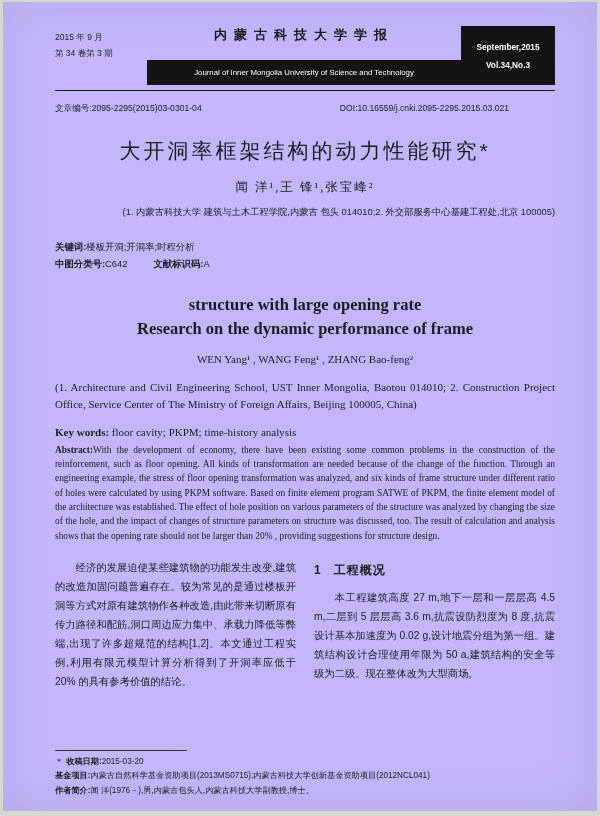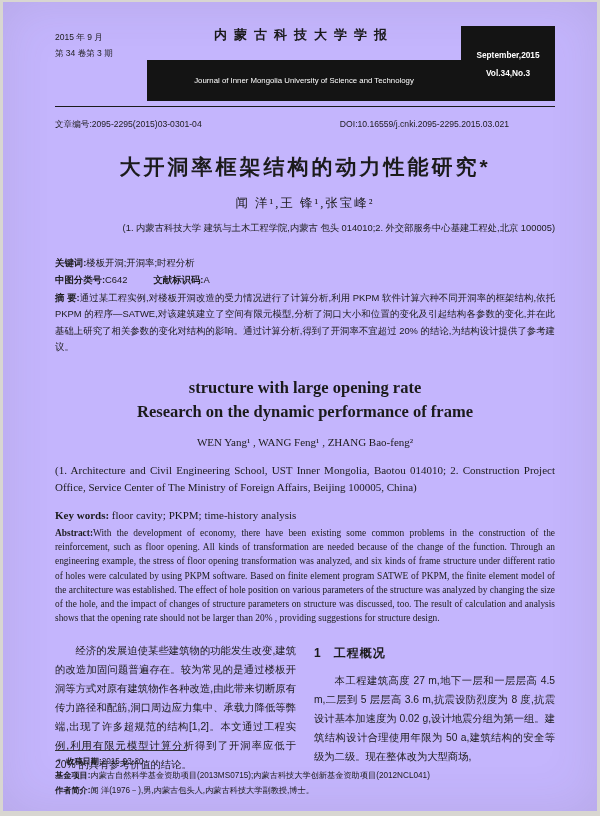--- a/index.html
+++ b/index.html
@@ -15,30 +15,30 @@
     position:absolute; inset:2px 3px 5px 3px;
     background:#c4b5fd;
     padding:24px 42px 14px 52px;
     box-shadow: inset 0 0 50px rgba(90,85,75,.12);
   }
   
   .header { display:flex; align-items:stretch; }
   .h-left { width:92px; font-size:8.5px; line-height:1.9; padding-top:3px; }
   .h-center { flex:1; text-align:center; display:flex; flex-direction:column; justify-content:flex-end; }
   .h-cn { font-size:13px; font-weight:bold; letter-spacing:7px; padding-bottom:16px; }
-  .h-en { background:#141414; color:#fff; font-size:7.8px; padding:16px 2px; white-space:nowrap; }
+  .h-en { background:#141414; color:#fff; font-size:7.8px; padding:8px 2px; white-space:nowrap; }
   .h-right { width:94px; background:#141414; color:#fff; text-align:center;
              display:flex; flex-direction:column; justify-content:center; gap:8px;
              font-size:8.3px; font-weight:bold; }
   .header-rule { border:0; border-top:1.6px solid #1b1b1b; margin-top:5px; }
   
   .meta { display:flex; font-size:8.6px; margin-top:12px; }
   .meta .doi { margin-left:auto; margin-right:46px; }
   
-  .cn-title { text-align:center; font-size:21px; font-weight:bold; letter-spacing:3px; margin:22px 0 14px; }
+  .cn-title { text-align:center; font-size:21px; font-weight:normal; letter-spacing:3px; margin:22px 0 14px; }
   .cn-authors { text-align:center; font-size:12.5px; letter-spacing:2px; margin-bottom:10px; font-family:"Liberation Serif","DejaVu Serif",serif; }
   .cn-affil { text-align:right; font-size:9.3px; margin-bottom:20px; }
   .cn-block { font-size:9.4px; line-height:1.75; }
   .cn-block .row { margin-bottom:1px; }
   .lbl { font-weight:bold; }
   .gap { display:inline-block; width:26px; }
   .cn-abs { text-align:justify; }
   
   .en { font-family:"Liberation Serif","DejaVu Serif",serif; }
   .en-title { text-align:center; font-size:16.5px; font-weight:bold; line-height:1.45; margin-top:20px; }
@@ -87,23 +87,20 @@
   <div class="cn-authors">闻  洋¹,王  锋¹,张宝峰²</div>
   <div class="cn-affil">(1. 内蒙古科技大学 建筑与土木工程学院,内蒙古 包头 014010;2. 外交部服务中心基建工程处,北京 100005)</div>
 
   <div class="cn-block">
     <div class="row">
       <span class="lbl">关键词:</span><span>楼板开洞;开洞率;时程分析</span>
     </div>
     <div class="row">
       <span class="lbl">中图分类号:</span><span>C642</span><span class="gap"></span><span class="lbl">文献标识码:</span><span>A</span>
     </div>
-    <div class="cn-abs">
-      <span class="lbl">摘  要:</span><span>通过某工程实例,对楼板开洞改造的受力情况进行了计算分析,利用 PKPM 软件计算六种不同开洞率的框架结构,依托 PKPM 的程序—SATWE,对该建筑建立了空间有限元模型,分析了洞口大小和位置的变化及引起结构各参数的变化,并在此基础上研究了相关参数的变化对结构的影响。通过计算分析,得到了开洞率不宜超过 20% 的结论,为结构设计提供了参考建议。</span>
-    </div>
   </div>
 
   <div class="en">
     <div class="en-title">
       <div>structure with large opening rate</div>
       <div>Research on the dynamic performance of frame</div>
     </div>
     <div class="en-authors">WEN Yang¹ , WANG Feng¹ , ZHANG Bao-feng²</div>
     <div class="en-affil">(1. Architecture and Civil Engineering School, UST Inner Mongolia, Baotou 014010; 2. Construction Project Office, Service Center of The Ministry of Foreign Affairs, Beijing 100005, China)</div>
     <div class="en-keys">

